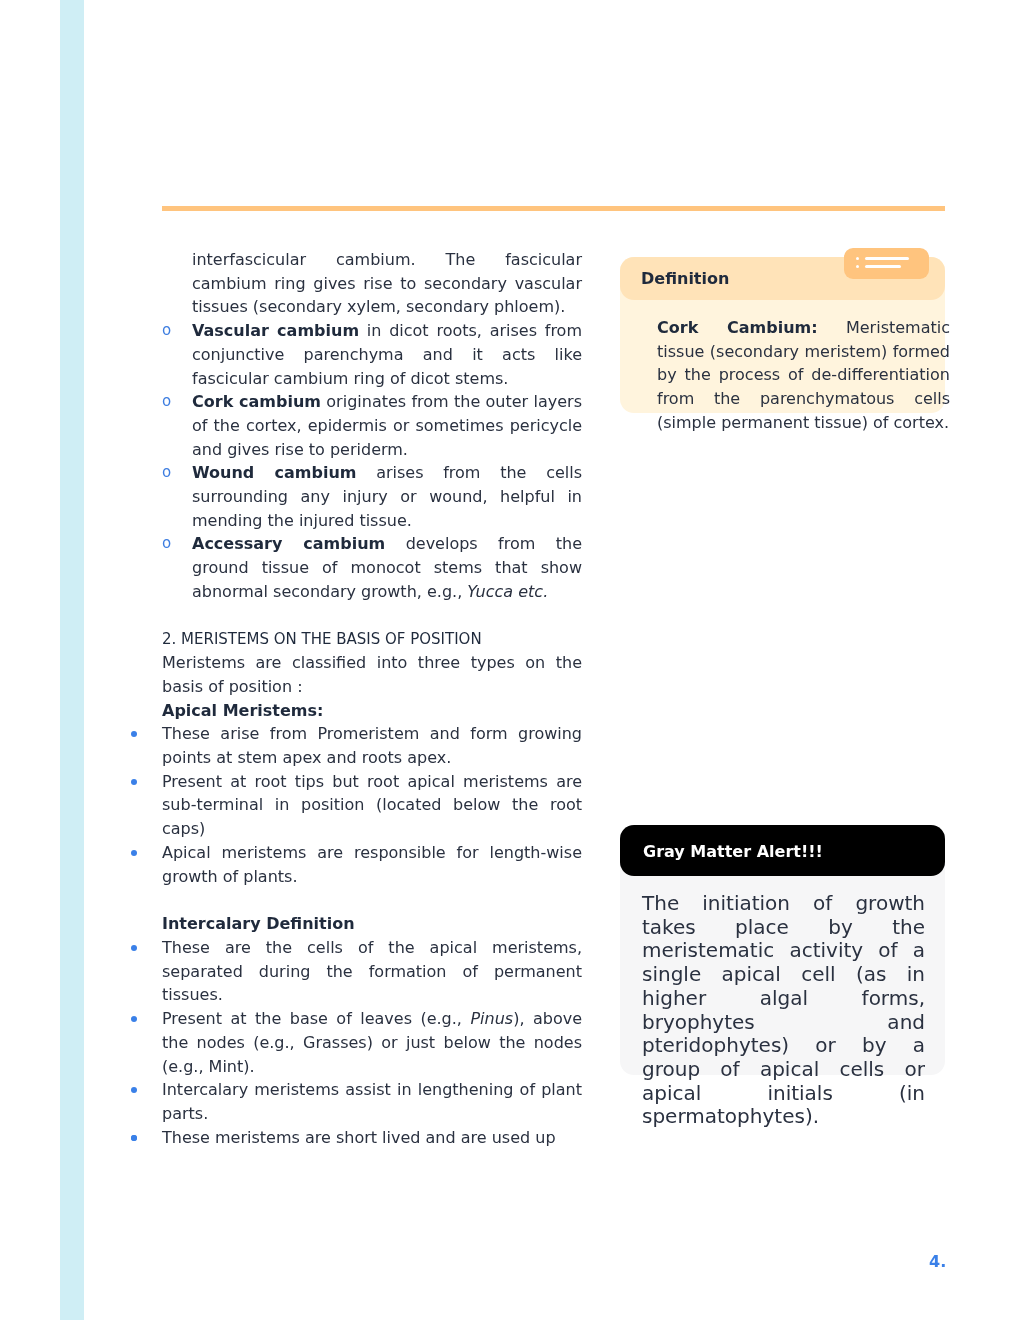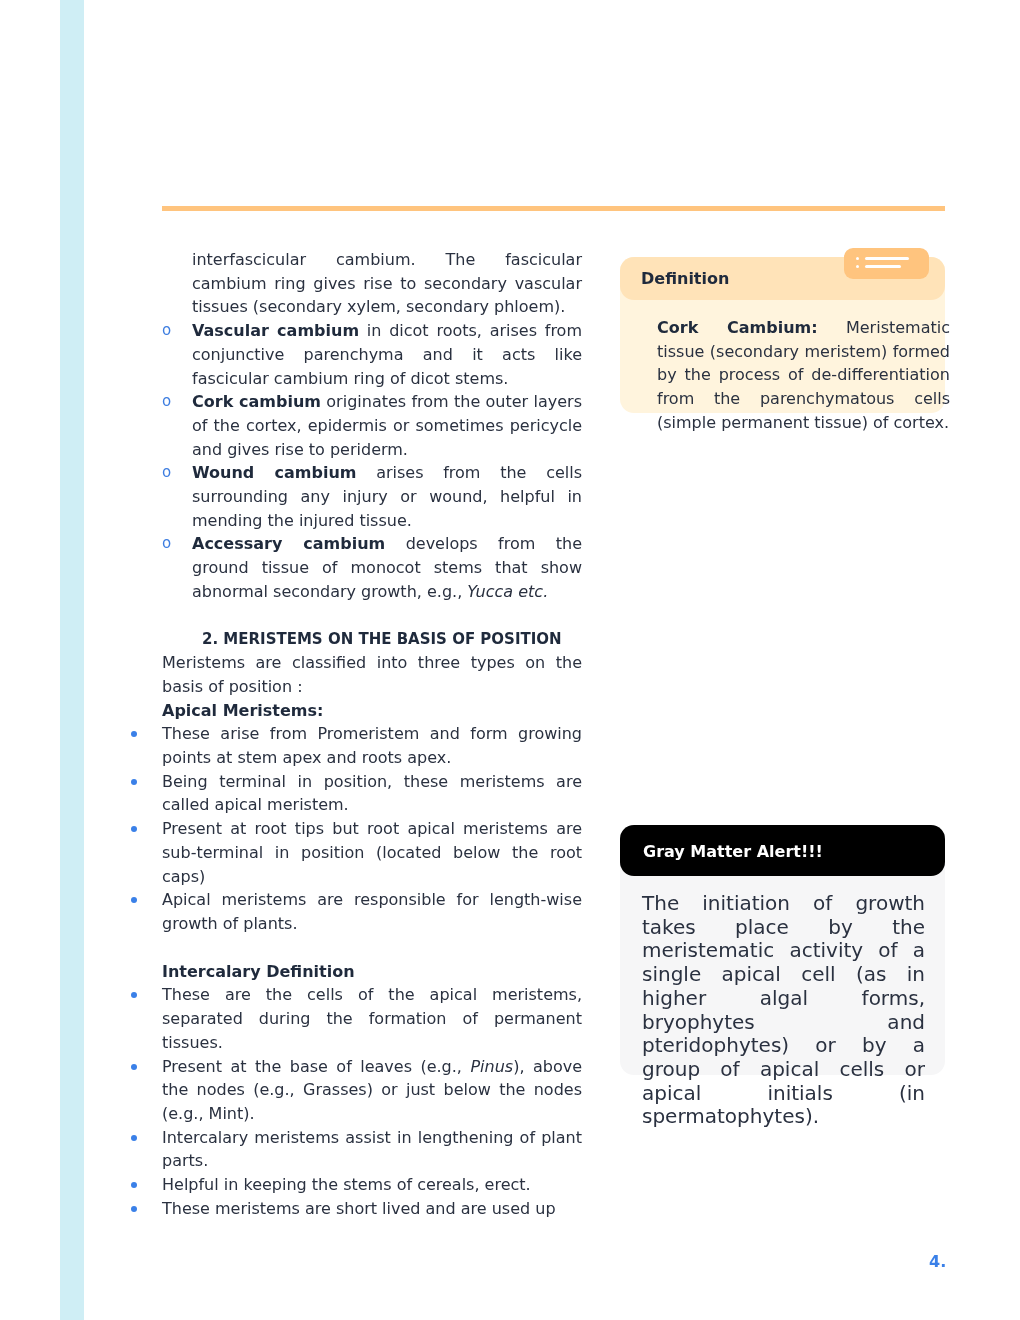--- a/index.html
+++ b/index.html
@@ -8,21 +8,21 @@
   .side-strip { position:absolute; left:60px; top:0; width:24px; height:1320px; background:#cfeef5; }
   .top-rule { position:absolute; left:162px; top:206px; width:783px; height:5px; background:#ffc47e; }
   .left-col { position:absolute; left:162px; top:248px; width:420px; font-size:16px; line-height:23.7px; }
   .p { margin:0; text-align:justify; }
   .indent { padding-left:30px; }
   .item { position:relative; padding-left:30px; text-align:justify; }
   .circ { position:absolute; left:0; top:0; color:#3d7de0; font-size:15px; }
   .dot { position:absolute; left:-31px; top:9px; width:6px; height:6px; border-radius:50%; background:#3a80e8; }
   .bul { position:relative; text-align:justify; }
   .b { font-weight:bold; color:#1f2a3c; }
-  .heading { font-weight:bold; color:#1f2a3c; font-size:15px;margin-left:40px; }
+  .heading { font-weight:normal; color:#1f2a3c; font-size:15px; }
   .gap { height:24px; }
   .def-box { position:absolute; left:620px; top:257px; width:325px; height:156px; background:#fff4dd; border-radius:14px; }
   .def-head { height:43px; background:#ffe3b8; border-radius:14px 14px 14px 14px; position:relative; }
   .def-title { position:absolute; left:21px; top:12px; font-weight:bold; font-size:16px; color:#1f2a3c; }
   .def-tag { position:absolute; left:224px; top:-9px; width:85px; height:31px; background:#ffc47e; border-radius:9px; }
   .def-tag .l1 { position:absolute; left:21px; top:9px; width:44px; height:3px; background:#fff; border-radius:2px; }
   .def-tag .l2 { position:absolute; left:21px; top:17px; width:36px; height:3px; background:#fff; border-radius:2px; }
   .def-tag .d1 { position:absolute; left:12px; top:9px; width:3px; height:3px; background:#fff; border-radius:50%; }
   .def-tag .d2 { position:absolute; left:12px; top:17px; width:3px; height:3px; background:#fff; border-radius:50%; }
   .def-body { position:absolute; left:21px; top:59px; width:293px; font-size:16px; line-height:23.7px; text-align:justify;margin-left:16px; }
@@ -57,31 +57,30 @@
     <span class="circ">o</span>
     <span class="b">Accessary cambium</span><span> develops from the ground tissue of monocot stems that show abnormal secondary growth, e.g., </span><i>Yucca etc.</i>
   </div>
 
   <div class="gap"></div>
   <div class="heading">2.  MERISTEMS ON THE BASIS OF POSITION</div>
   <p class="p">Meristems are classified into three types on the basis of position :</p>
   <div class="b">Apical Meristems:</div>
 
   <div class="bul"><span class="dot"></span><span>These arise from Promeristem and form growing points at stem apex and roots apex.</span></div>
-  <div class="bul"><span class="dot"></span><span>Being terminal in position, these meristems are called apical meristem.</span></div>
   <div class="bul"><span class="dot"></span><span>Present at root tips but root apical meristems are sub-terminal in position (located below the root caps)</span></div>
   <div class="bul"><span class="dot"></span><span>Apical meristems are responsible for length-wise growth of plants.</span></div>
 
   <div class="gap"></div>
   <div class="b">Intercalary Definition</div>
 
   <div class="bul"><span class="dot"></span><span>These are the cells of the apical meristems, separated during the formation of permanent tissues.</span></div>
   <div class="bul"><span class="dot"></span><span>Present at the base of leaves (e.g., </span><i>Pinus</i><span>), above the nodes (e.g., Grasses) or just below the nodes (e.g., Mint).</span></div>
   <div class="bul"><span class="dot"></span><span>Intercalary meristems assist in lengthening of plant parts.</span></div>
-  <div class="bul"><span class="dot"></span><span>Helpful in keeping the stems of cereals, erect.</span></div>
+  <div class="bul"><span class="dot"></span></div>
   <div class="bul"><span class="dot"></span><span>These meristems are short lived and are used up</span></div>
 </div>
 
 <div class="def-box">
   <div class="def-head">
     <span class="def-title">Definition</span>
     <div class="def-tag">
       <span class="d1"></span>
         <span class="l1"></span>
         <span class="d2"></span>

